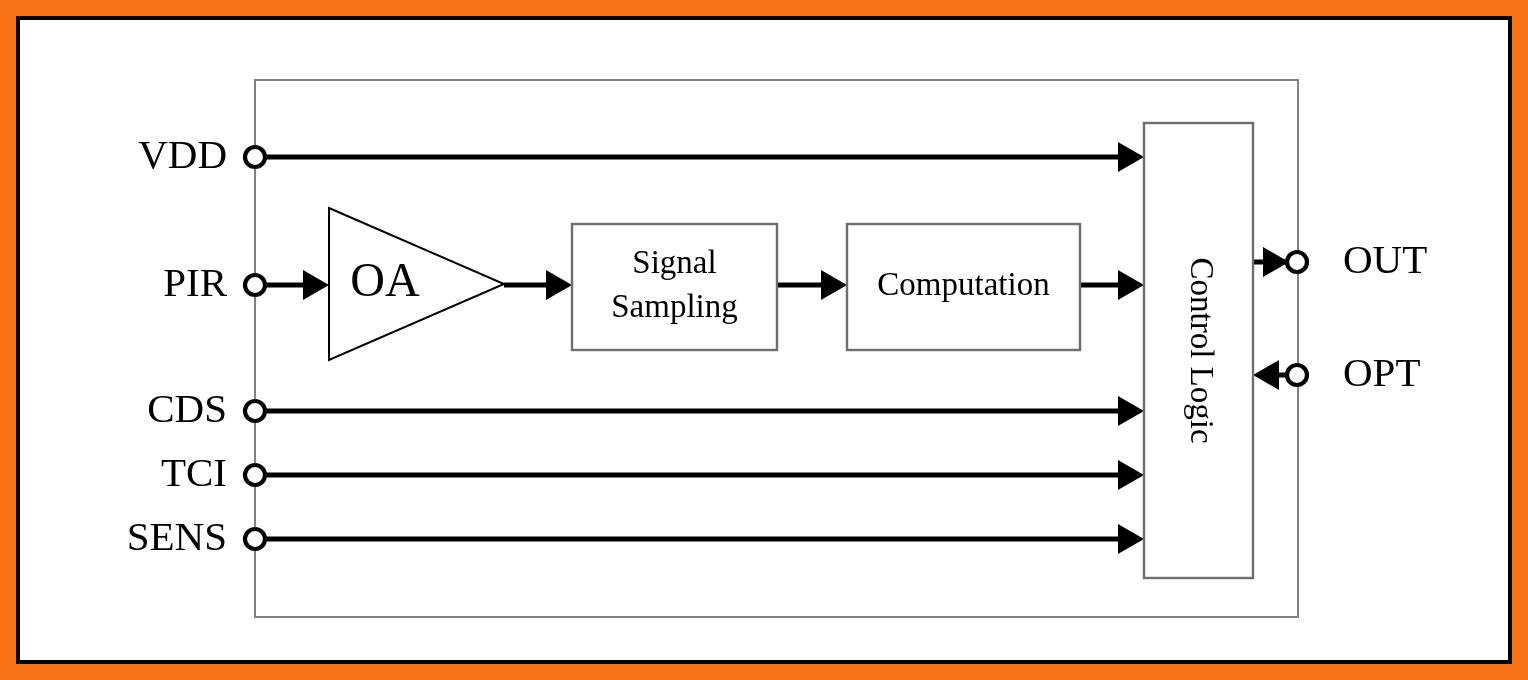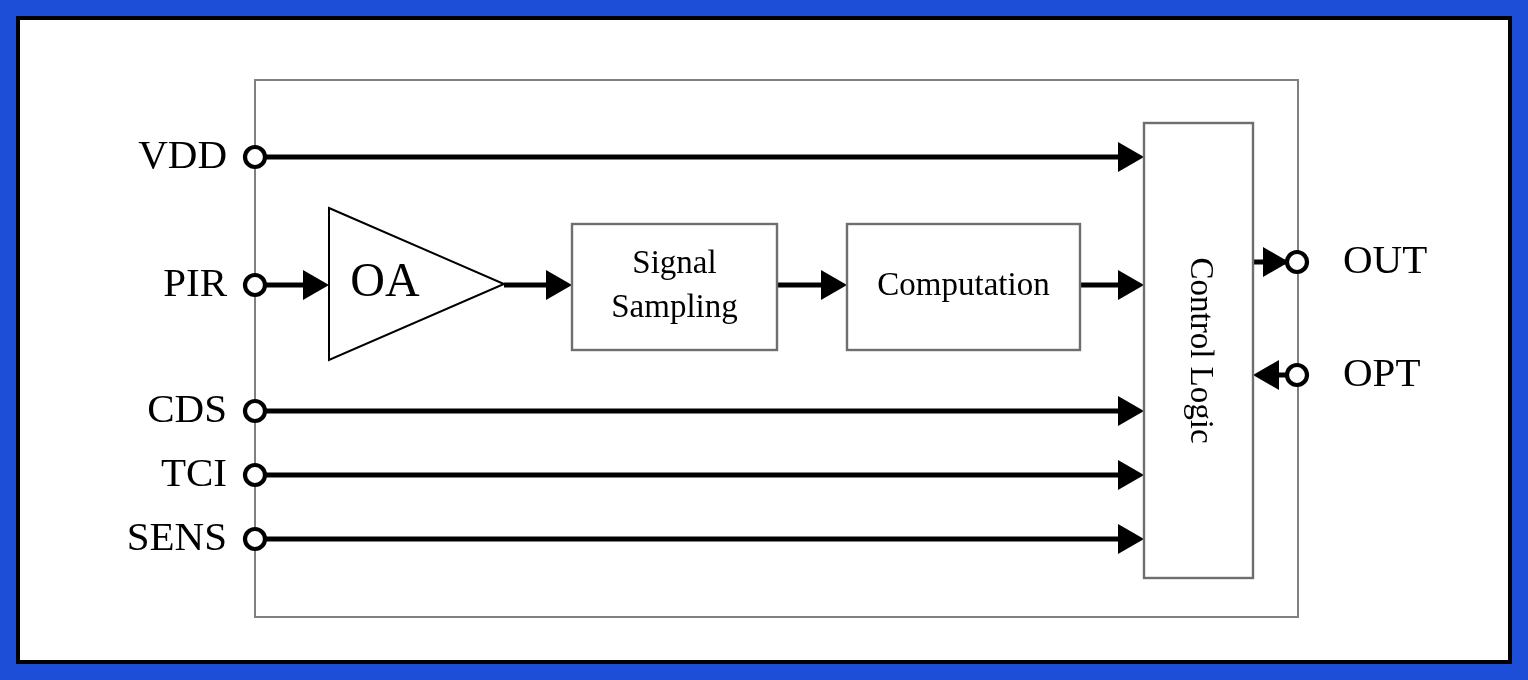--- a/index.html
+++ b/index.html
@@ -11,21 +11,21 @@
   body {
     width: 1528px;
     height: 680px;
     font-family: "Liberation Serif", "DejaVu Serif", serif;
     overflow: hidden;
   }
   #diagram-root {
     position: relative;
     width: 1528px;
     height: 680px;
-    background: #1d4ed8;
+    background: #f97316;
   }
   svg#block-diagram {
     display: block;
     width: 1528px;
     height: 680px;
   }
   .outer-frame {
     fill: #ffffff;
     stroke: #000000;
     stroke-width: 4;

